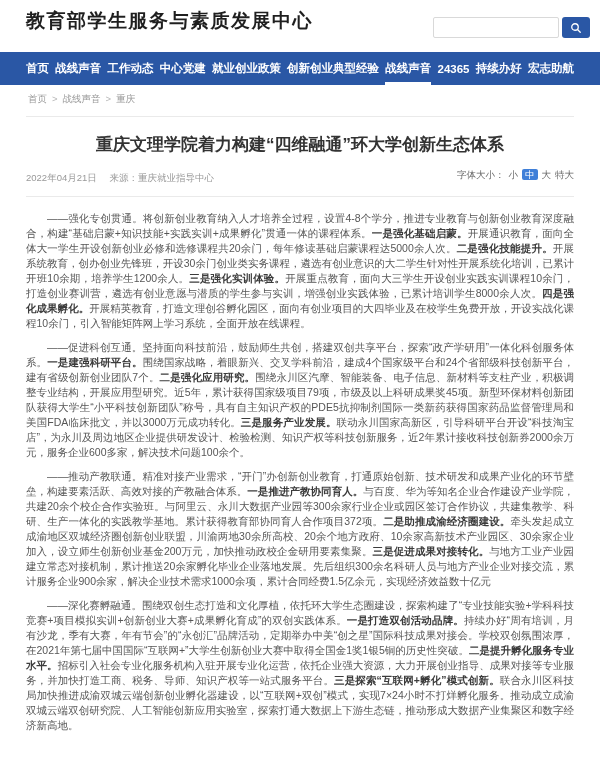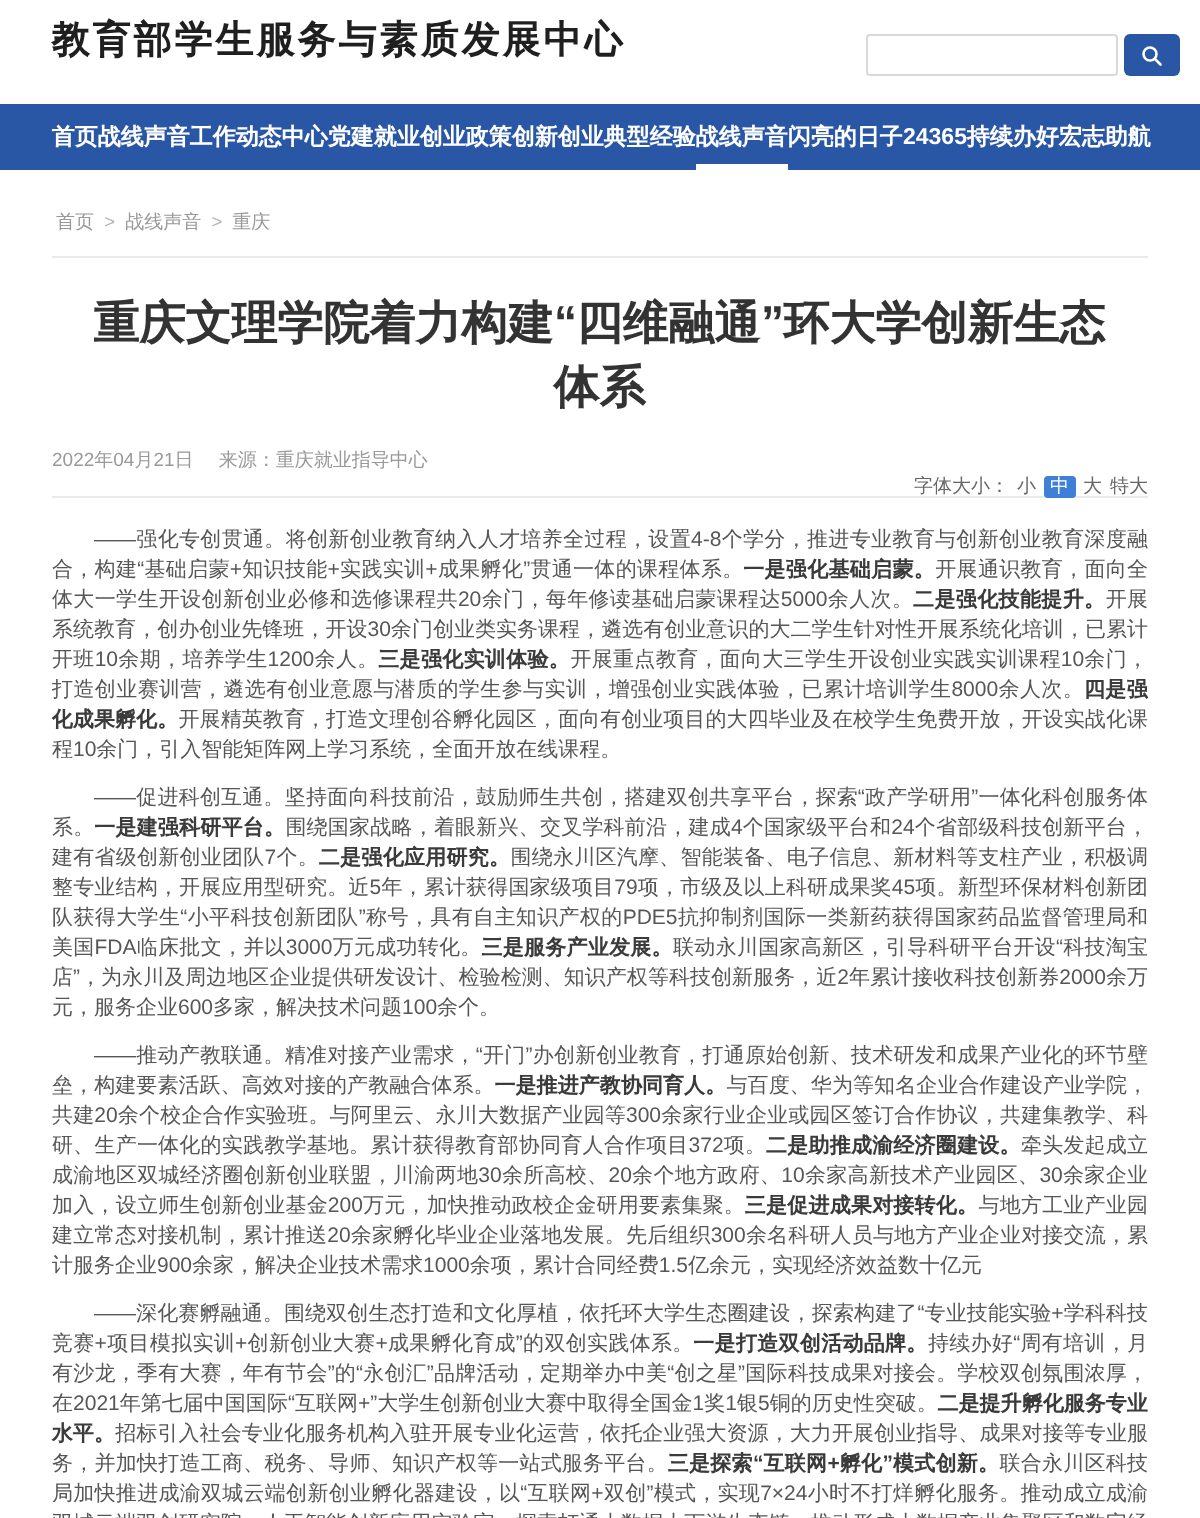--- a/index.html
+++ b/index.html
@@ -32,37 +32,37 @@
   }
   .nav-item{
     color:#ffffff;font-size:11.5px;font-weight:bold;display:flex;align-items:center;
     cursor:pointer;border-top:3px solid transparent;border-bottom:3px solid transparent;
     white-space:nowrap;text-decoration:none;
   }
   .nav-item.active{border-bottom-color:#ffffff;}
 
   
   .breadcrumb{
-    margin:12px 26px;padding:8px 2px 10px;border-bottom:1px solid #eaeaea;
+    margin:0 26px;padding:8px 2px 10px;border-bottom:1px solid #eaeaea;
     font-size:9.5px;color:#999;
   }
   .bc-item{cursor:pointer;}
   .bc-sep{margin:0 5px;color:#b5b5b5;}
 
   
   .article-title{
-    text-align:center;font-size:23px;font-weight:bold;color:#333;
+    text-align:center;font-size:17px;font-weight:bold;color:#333;
     margin:16px 40px 10px;line-height:1.4;
   }
   .meta{
     position:relative;margin:0 26px;padding:5px 0 11px;border-bottom:1px solid #eaeaea;
     text-align:left;font-size:9.5px;color:#999;
   }
   .meta-date{margin-right:10px;}
-  .font-size-ctl{position:absolute;right:0;top:18px;font-size:9.5px;color:#666;white-space:nowrap;}
+  .font-size-ctl{position:absolute;right:0;top:2px;font-size:9.5px;color:#666;white-space:nowrap;}
   .fs-opt{margin-left:4px;cursor:pointer;color:#666;}
   .fs-opt.fs-active{background:#3f7fd8;color:#fff;padding:0 3px;border-radius:2px;}
 
   
   .article-body{padding:5px 26px 0;}
   .para{
     font-size:10.5px;line-height:15px;color:#565656;text-align:justify;
     text-indent:2em;margin:9px 0;
   }
   .seg-bold{font-weight:bold;color:#3b3b3b;margin-top:12px;}
@@ -88,21 +88,20 @@
   </header>
 
   <nav class="main-nav">
       <a class="nav-item">首页</a>
       <a class="nav-item">战线声音</a>
       <a class="nav-item">工作动态</a>
       <a class="nav-item">中心党建</a>
       <a class="nav-item">就业创业政策</a>
       <a class="nav-item">创新创业典型经验</a>
       <a class="nav-item active">战线声音</a>
-      <a class="nav-item">闪亮的日子</a>
       <a class="nav-item">24365</a>
       <a class="nav-item">持续办好</a>
       <a class="nav-item">宏志助航</a>
     </nav>
 
   <div class="breadcrumb"><span class="bc-item">首页</span><span class="bc-sep">&gt;</span><span class="bc-item">战线声音</span><span class="bc-sep">&gt;</span><span class="bc-item">重庆</span></div>
 
   <div class="article">
     <h1 class="article-title">重庆文理学院着力构建“四维融通”环大学创新生态体系</h1>
 

